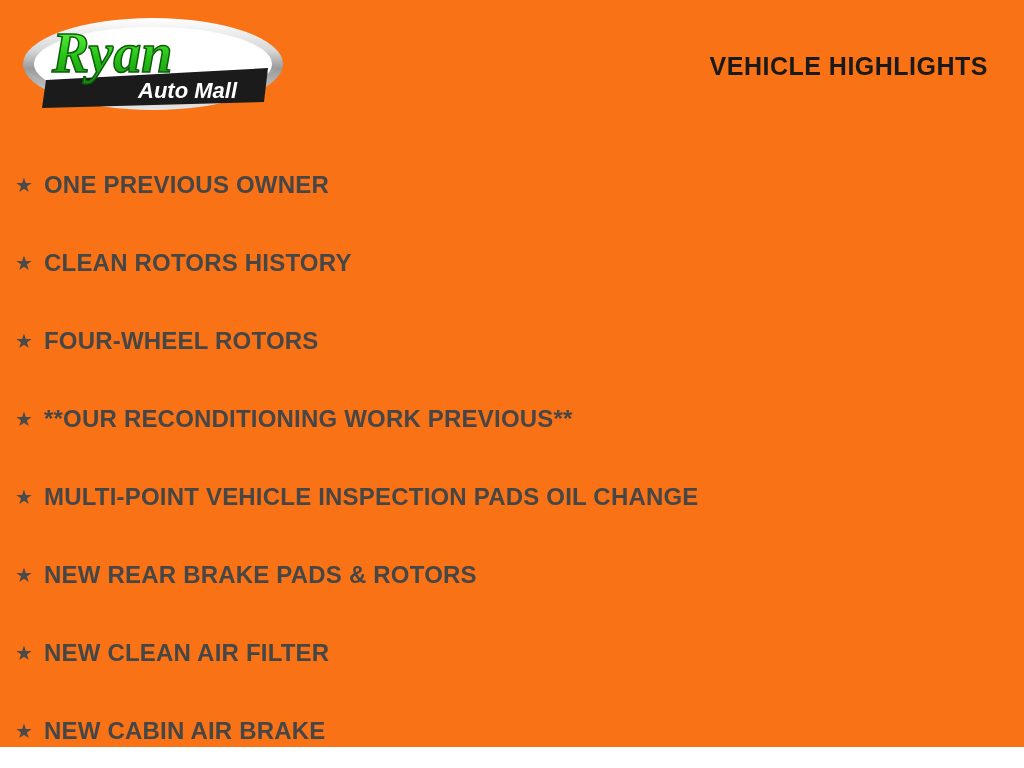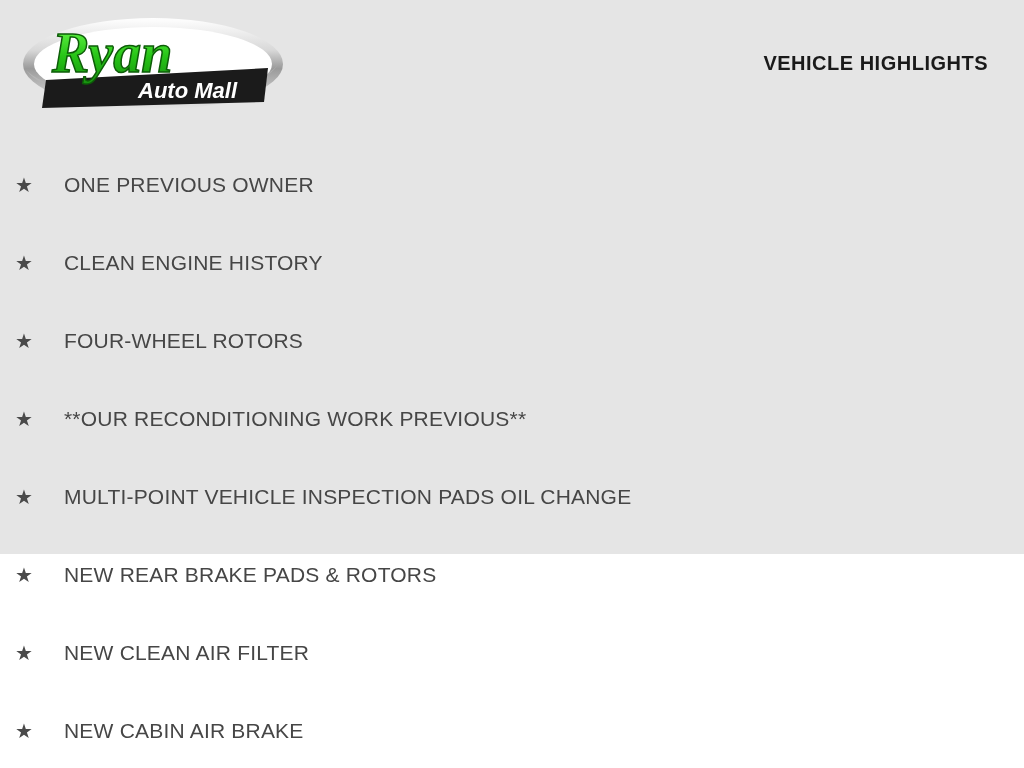--- a/index.html
+++ b/index.html
@@ -9,22 +9,22 @@
   body {
     width: 1024px;
     height: 768px;
     background: #ffffff;
     font-family: "Liberation Sans", sans-serif;
     overflow: hidden;
   }
   .page {
     position: relative;
     width: 1024px;
-    height: 554px;
-    background: #e5e5e5;
+    height: 747px;
+    background: #f97316;
   }
 
   
   .header {
     position: relative;
     height: 124px;
   }
   .logo {
     position: absolute;
     left: 18px;
@@ -32,21 +32,21 @@
     width: 270px;
     height: 108px;
   }
   .logo svg {
     display: block;
   }
   .header-title {
     position: absolute;
     right: 36px;
     top: 52px;
-    font-size: 20px;
+    font-size: 25px;
     font-weight: bold;
     letter-spacing: 0.5px;
     color: #1a1a1a;
     white-space: nowrap;
   }
 
   
   .highlights {
     position: absolute;
     top: 146px;
@@ -66,26 +66,25 @@
     flex: 0 0 auto;
     width: 24px;
     height: 24px;
     margin-right: 8px;
     color: #4a4a4a;
     font-size: 20px;
     line-height: 24px;
     text-align: center;
   }
   .highlight-text {
-    font-size: 21px;
-    font-weight: normal;
+    font-size: 24px;
+    font-weight: bold;
     color: #464646;
     letter-spacing: 0.2px;
     white-space: nowrap;
-    margin-left: 20px;
   }
 </style>
 </head>
 <body>
 
 <div class="page">
 
   <div class="header">
 
     <div class="logo">
@@ -119,21 +118,21 @@
     <div class="header-title">VEHICLE HIGHLIGHTS</div>
   </div>
 
   <ul class="highlights">
     <li class="highlight-item">
       <span class="bullet-star">★</span>
       <span class="highlight-text">ONE PREVIOUS OWNER</span>
     </li>
     <li class="highlight-item">
       <span class="bullet-star">★</span>
-      <span class="highlight-text">CLEAN ENGINE HISTORY</span>
+      <span class="highlight-text">CLEAN ROTORS HISTORY</span>
     </li>
     <li class="highlight-item">
       <span class="bullet-star">★</span>
       <span class="highlight-text">FOUR-WHEEL ROTORS</span>
     </li>
     <li class="highlight-item">
       <span class="bullet-star">★</span>
       <span class="highlight-text">**OUR RECONDITIONING WORK PREVIOUS**</span>
     </li>
     <li class="highlight-item">

